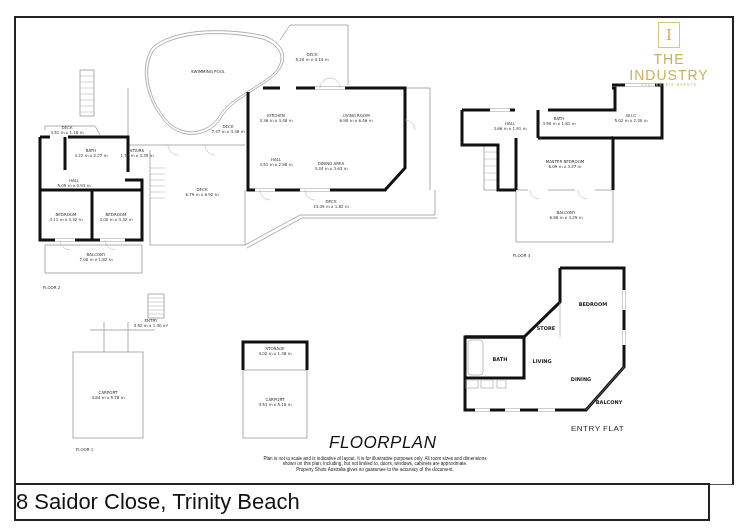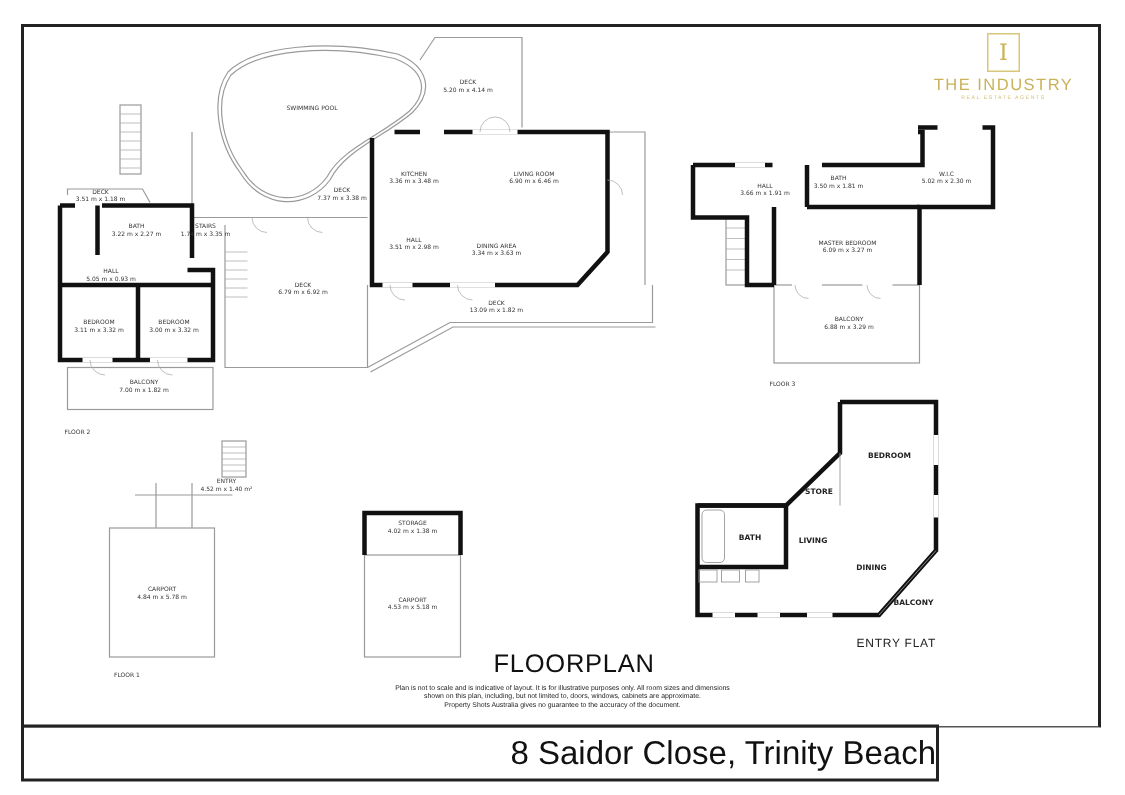--- a/index.html
+++ b/index.html
@@ -1,30 +1,30 @@
 <!DOCTYPE html>
 <html><head>
 <meta charset="utf-8">
 <style>
   html, body { margin:0; padding:0; background:#ffffff; }
   body { width:750px; height:530px; position:relative; overflow:hidden; font-family:"DejaVu Sans", sans-serif; }
   .frame { position:absolute; left:14px; top:16px; width:720px; height:469px; border:2px solid #222; border-bottom:1px solid #555; box-sizing:border-box; }
-  .address-bar { position:absolute; left:14px; top:483px; width:612px; height:38px; border:2px solid #222; box-sizing:border-box; display:flex; align-items:center; justify-content:flex-end; font-family:"Liberation Sans", sans-serif; font-size:22px; color:#111; }
+  .address-bar { position:absolute; left:14px; top:483px; width:696px; height:38px; border:2px solid #222; box-sizing:border-box; display:flex; align-items:center; justify-content:flex-start; font-family:"Liberation Sans", sans-serif; font-size:22px; color:#111; }
   svg.plan { position:absolute; left:0; top:0; }
   .lbl { position:absolute; font-family:"DejaVu Sans", sans-serif; font-size:4px; color:#333; text-align:center; line-height:5px; white-space:nowrap; transform:translateX(-50%); }
   .lbl .dim { display:block; }
   .floorlbl { position:absolute; font-size:4px; color:#333; white-space:nowrap; }
   .gf-lbl { position:absolute; font-family:"DejaVu Sans", sans-serif; font-size:5px; font-weight:bold; color:#222; white-space:nowrap; transform:translateX(-50%); }
   .granny { position:absolute; left:571px; top:424px; font-family:"Liberation Sans", sans-serif; font-size:8px; color:#222; letter-spacing:0.5px; }
-  .title { position:absolute; left:329px; top:433px; font-family:"Liberation Sans", sans-serif; font-size:17px; color:#111; letter-spacing:0.5px; }
+  .title { position:absolute; left:329px; top:433px; font-family:"Liberation Sans", sans-serif; font-style:italic; font-size:17px; color:#111; letter-spacing:0.5px; }
   .disclaimer { position:absolute; left:245px; top:456px; width:260px; font-family:"Liberation Sans", sans-serif; font-size:4.6px; line-height:5.4px; color:#222; text-align:center; }
   .logo { position:absolute; left:614px; top:22px; width:110px; text-align:center; color:#c9b25a; }
   .logo-box { width:20px; height:24px; margin:0 auto; border:1px solid #d8c67a; position:relative; }
   .logo-box span { position:absolute; left:0; right:0; top:3px; font-family:"DejaVu Serif", serif; font-size:15px; color:#c9b25a; text-align:center; }
-  .logo-name { font-family:"Liberation Sans", sans-serif; font-size:11px; letter-spacing:1px; margin-top:3px; color:#c9b25a; }
+  .logo-name { font-family:"Liberation Sans", sans-serif; font-size:14px; letter-spacing:1px; margin-top:3px; color:#c9b25a; }
   .logo-sub { font-family:"Liberation Sans", sans-serif; font-size:3.5px; letter-spacing:1px; color:#d2c07a; }
 </style>
 </head>
 <body>
 
 <div class="frame"></div>
 
 <svg class="plan" width="750" height="530" viewBox="0 0 750 530">
   <g fill="none" stroke="#9a9a9a" stroke-width="0.8">
 

